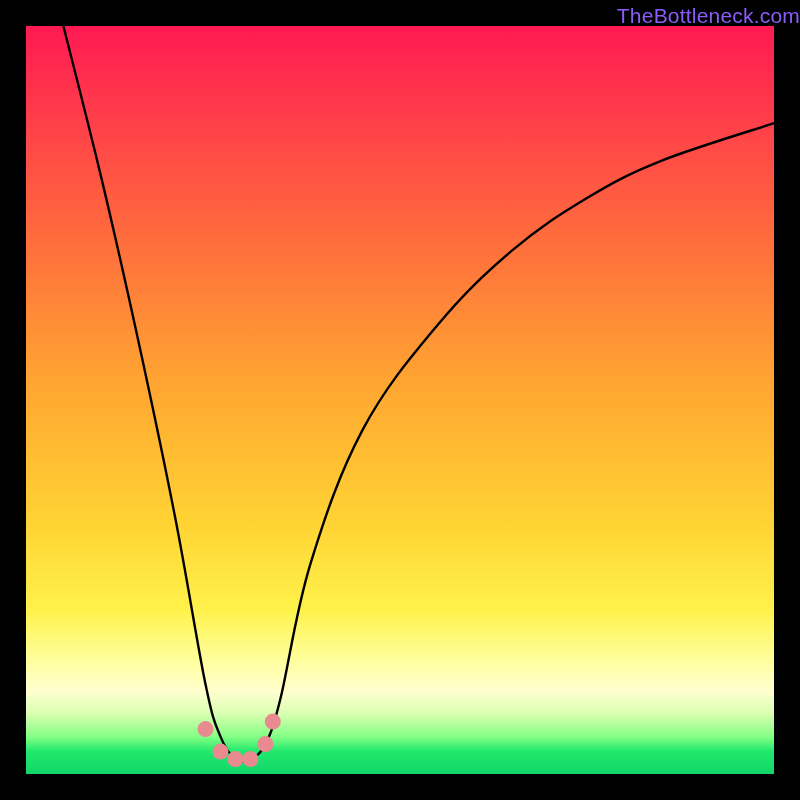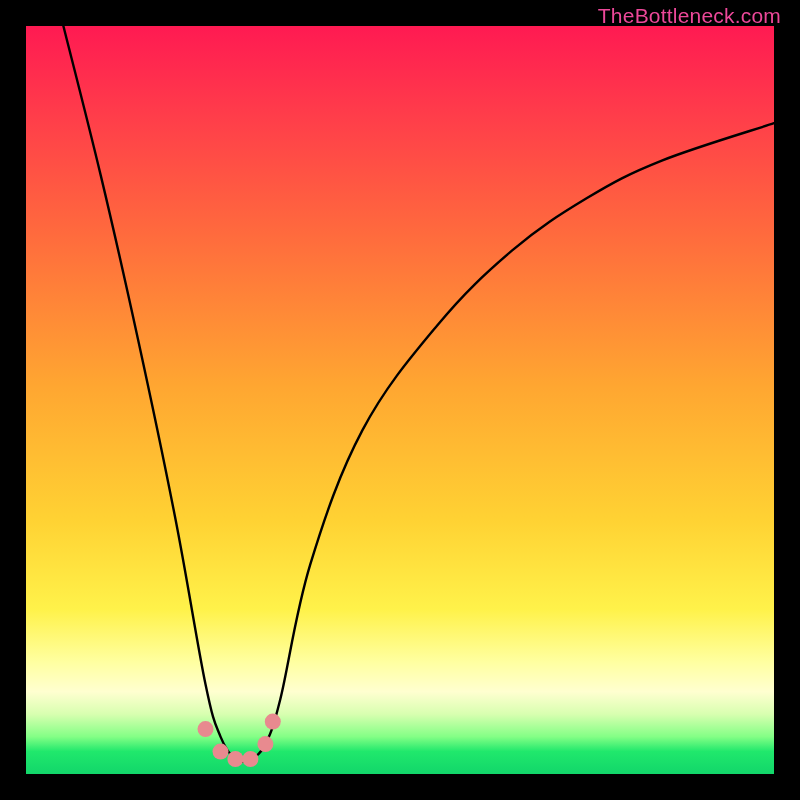--- a/index.html
+++ b/index.html
@@ -43,24 +43,24 @@
     position: absolute;
     left: 0;
     top: 0;
     width: 748px;
     height: 748px;
     overflow: visible;
   }
   .watermark {
     position: absolute;
     top: 4px;
-    right: 19px;
+    right: 0;
     font-family: Arial, Helvetica, sans-serif;
     font-size: 21px;
-    color: #ec4899;
+    color: #8b5cf6;
     letter-spacing: 0.2px;
     user-select: none;
   }
 </style>
 </head>
 <body>
 
 <div class="stage">
   <div class="plot">
     <svg class="curve" viewBox="0 0 748 748">

